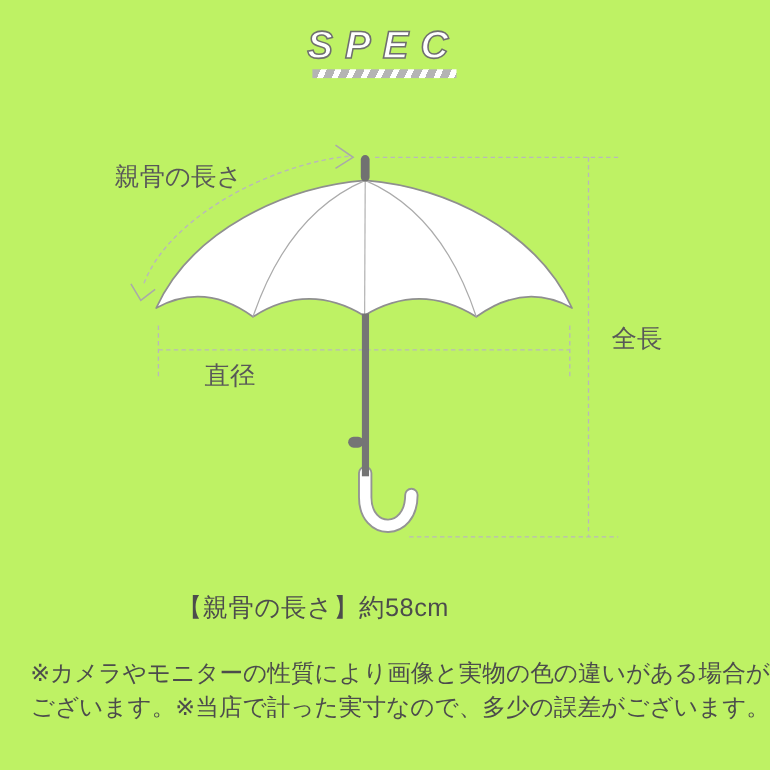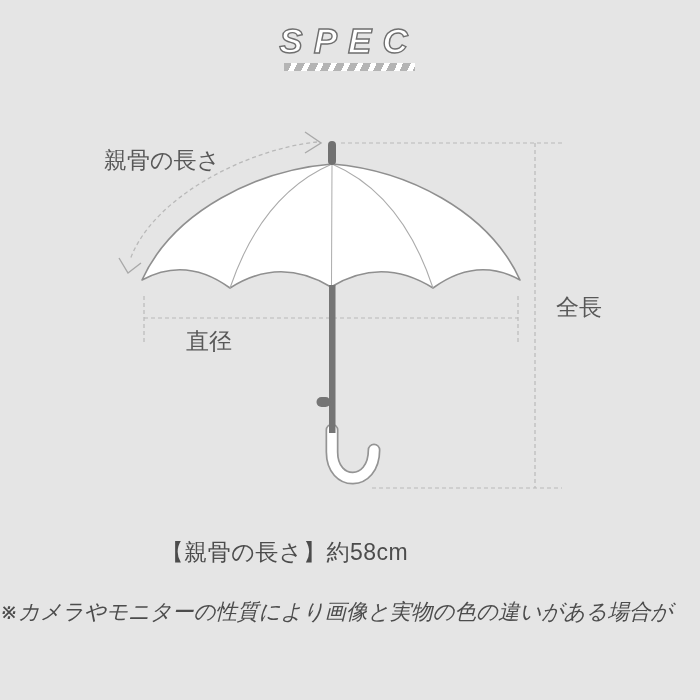--- a/index.html
+++ b/index.html
@@ -1,32 +1,32 @@
 <!DOCTYPE html>
 <html><head>
 <meta charset="utf-8">
 <style>
   html,body{margin:0;padding:0;background:#ffffff;}
   .page{
-    position:relative;width:700px;height:700px;background:#e5e5e5;overflow:hidden;
+    position:relative;width:700px;height:700px;background:#bef264;overflow:hidden;
     font-family:"Liberation Sans","DejaVu Sans",sans-serif;color:#4c4c4c;
   }
   .diagram-svg{position:absolute;top:0;left:0;}
   .hatch-bar{
     position:absolute;top:63px;left:284px;width:131px;height:8px;
     background:repeating-linear-gradient(115deg,#b4b4b4 0 7px,#ffffff 7px 12px);
   }
   .spec-row{
     position:absolute;top:537px;left:0;width:569px;
     display:flex;justify-content:center;gap:24px;
     font-size:23px;letter-spacing:0.5px;color:#4c4c4c;white-space:nowrap;
   }
   .notes{
-    position:absolute;top:597px;left:0;width:700px;text-align:left;
-    font-size:21.5px;line-height:31px;color:#4c4c4c;font-style:italic;
+    position:absolute;top:597px;left:0;width:700px;text-align:right;
+    font-size:21.5px;line-height:31px;color:#4c4c4c;
   }
   .svg-label{font-family:"Liberation Sans","DejaVu Sans",sans-serif;}
 </style>
 </head>
 <body>
 
 <div class="page">
 
   <svg class="diagram-svg" width="700" height="530" viewBox="0 0 700 530">
 
@@ -63,15 +63,16 @@
   </svg>
 
   <div class="hatch-bar"></div>
 
   <div class="spec-row">
     <span>【親骨の長さ】約58cm</span>
   </div>
 
   <div class="notes">
     <div>※カメラやモニターの性質により画像と実物の色の違いがある場合が</div>
+    <div>ございます。※当店で計った実寸なので、多少の誤差がございます。</div>
   </div>
 
 </div>
 
 </body></html>

